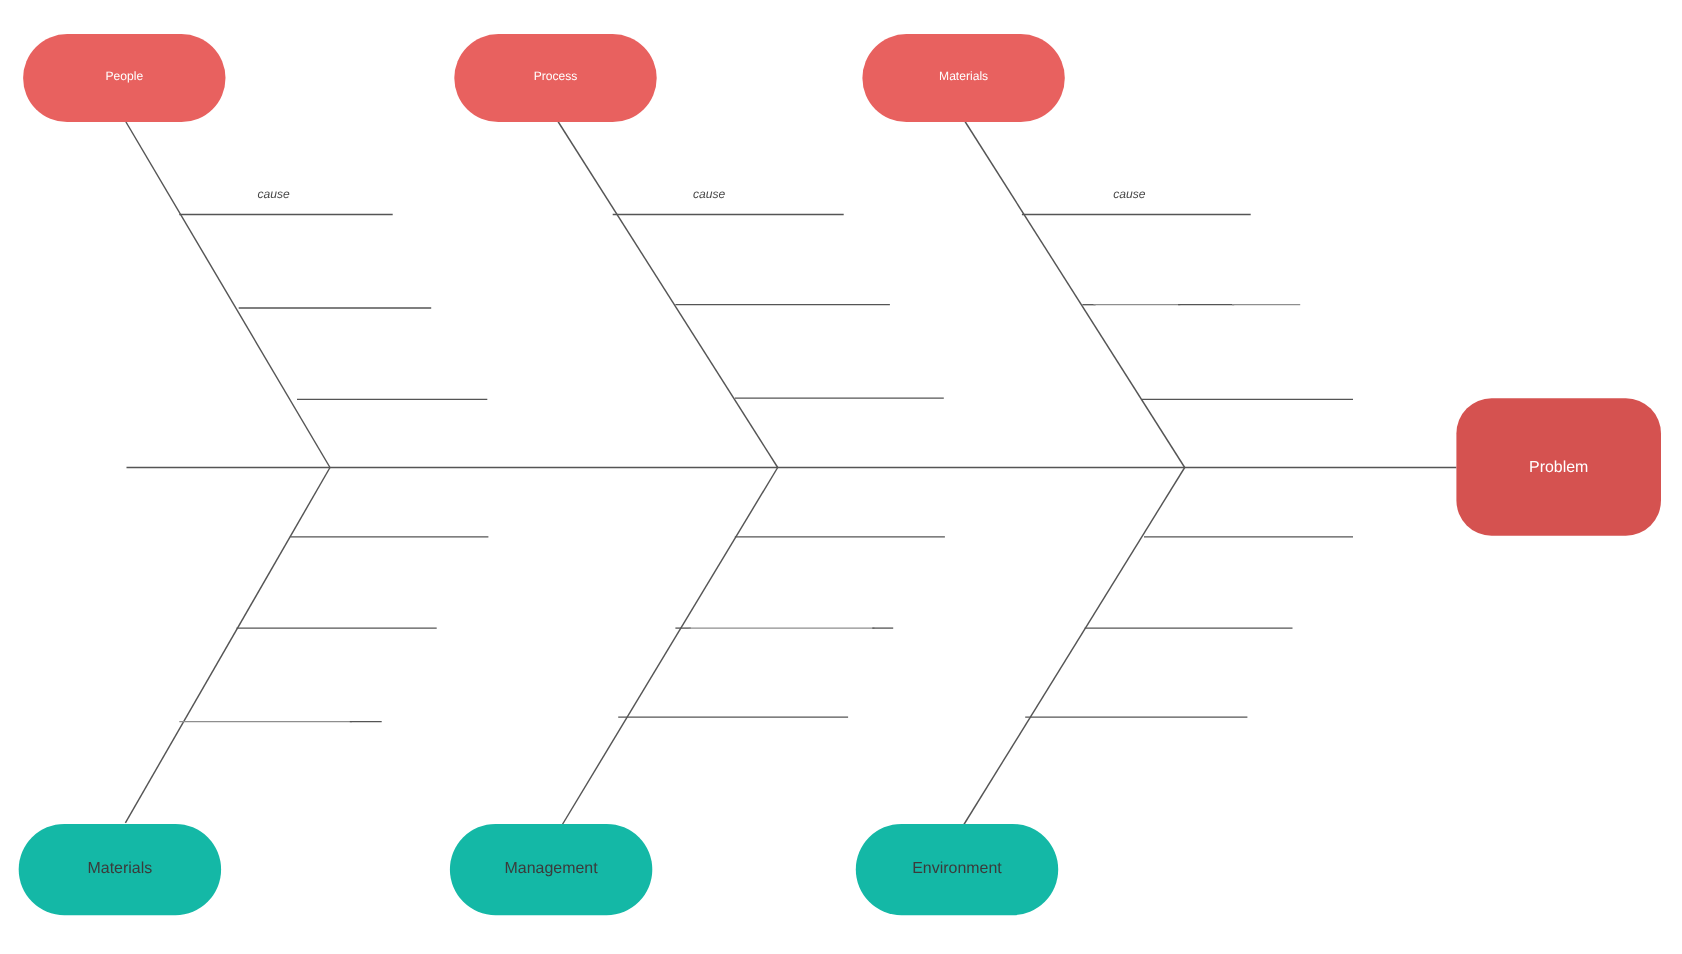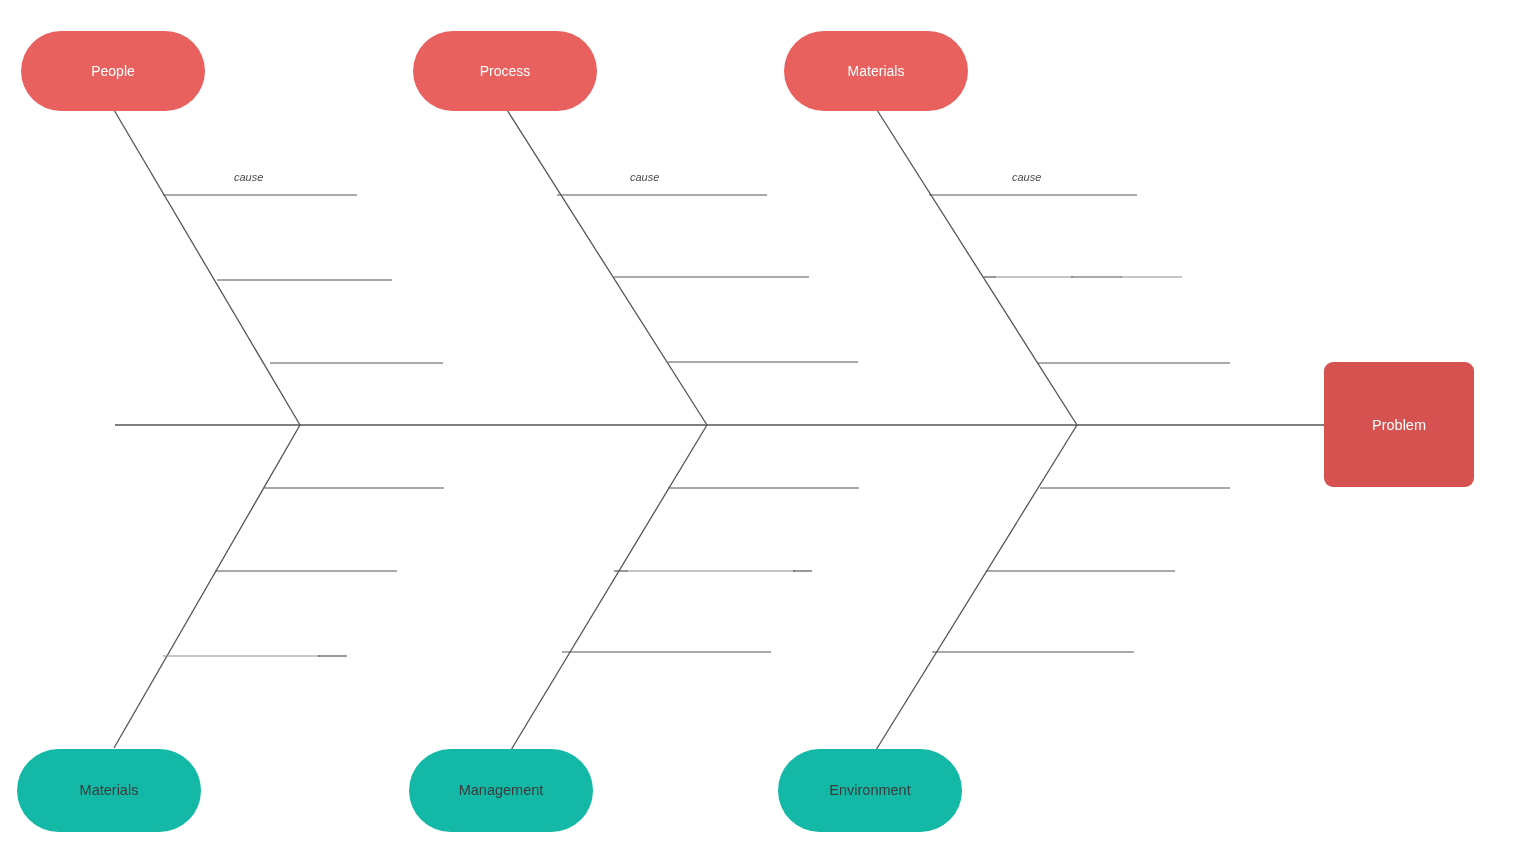--- a/index.html
+++ b/index.html
@@ -48,21 +48,21 @@
     align-items: center;
     justify-content: center;
     box-sizing: border-box;
     text-align: center;
     line-height: 1.2;
   }
   .cat-box-top {
     background: #e8615f;
     color: #ffffff;
     border-radius: 40px;
-    font-size: 14px;
+    font-size: 11px;
   }
   .cat-box-bottom {
     background: #14b8a6;
     color: #3b3b3b;
     border-radius: 42px;
     font-size: 14.5px;
   }
   .problem-box {
     position: absolute;
     background: #d55250;
@@ -149,21 +149,21 @@
   </div>
 
   <div class="cat-box cat-box-bottom" style="left:409px; top:749px; width:184px; height:83px;">
     <span>Management</span>
   </div>
 
   <div class="cat-box cat-box-bottom" style="left:778px; top:749px; width:184px; height:83px;">
     <span>Environment</span>
   </div>
 
-  <div class="problem-box" style="left:1324px; top:362px; width:150px; height:125px;">
+  <div class="problem-box" style="left:1324px; top:362px; width:186px; height:125px;border-radius:32px;">
     <span>Problem</span>
   </div>
 
   <div class="cause-label" style="left:234px; top:171px;">cause</div>
 
   <div class="cause-label" style="left:630px; top:171px;">cause</div>
 
   <div class="cause-label" style="left:1012px; top:171px;">cause</div>
 
 </div>

